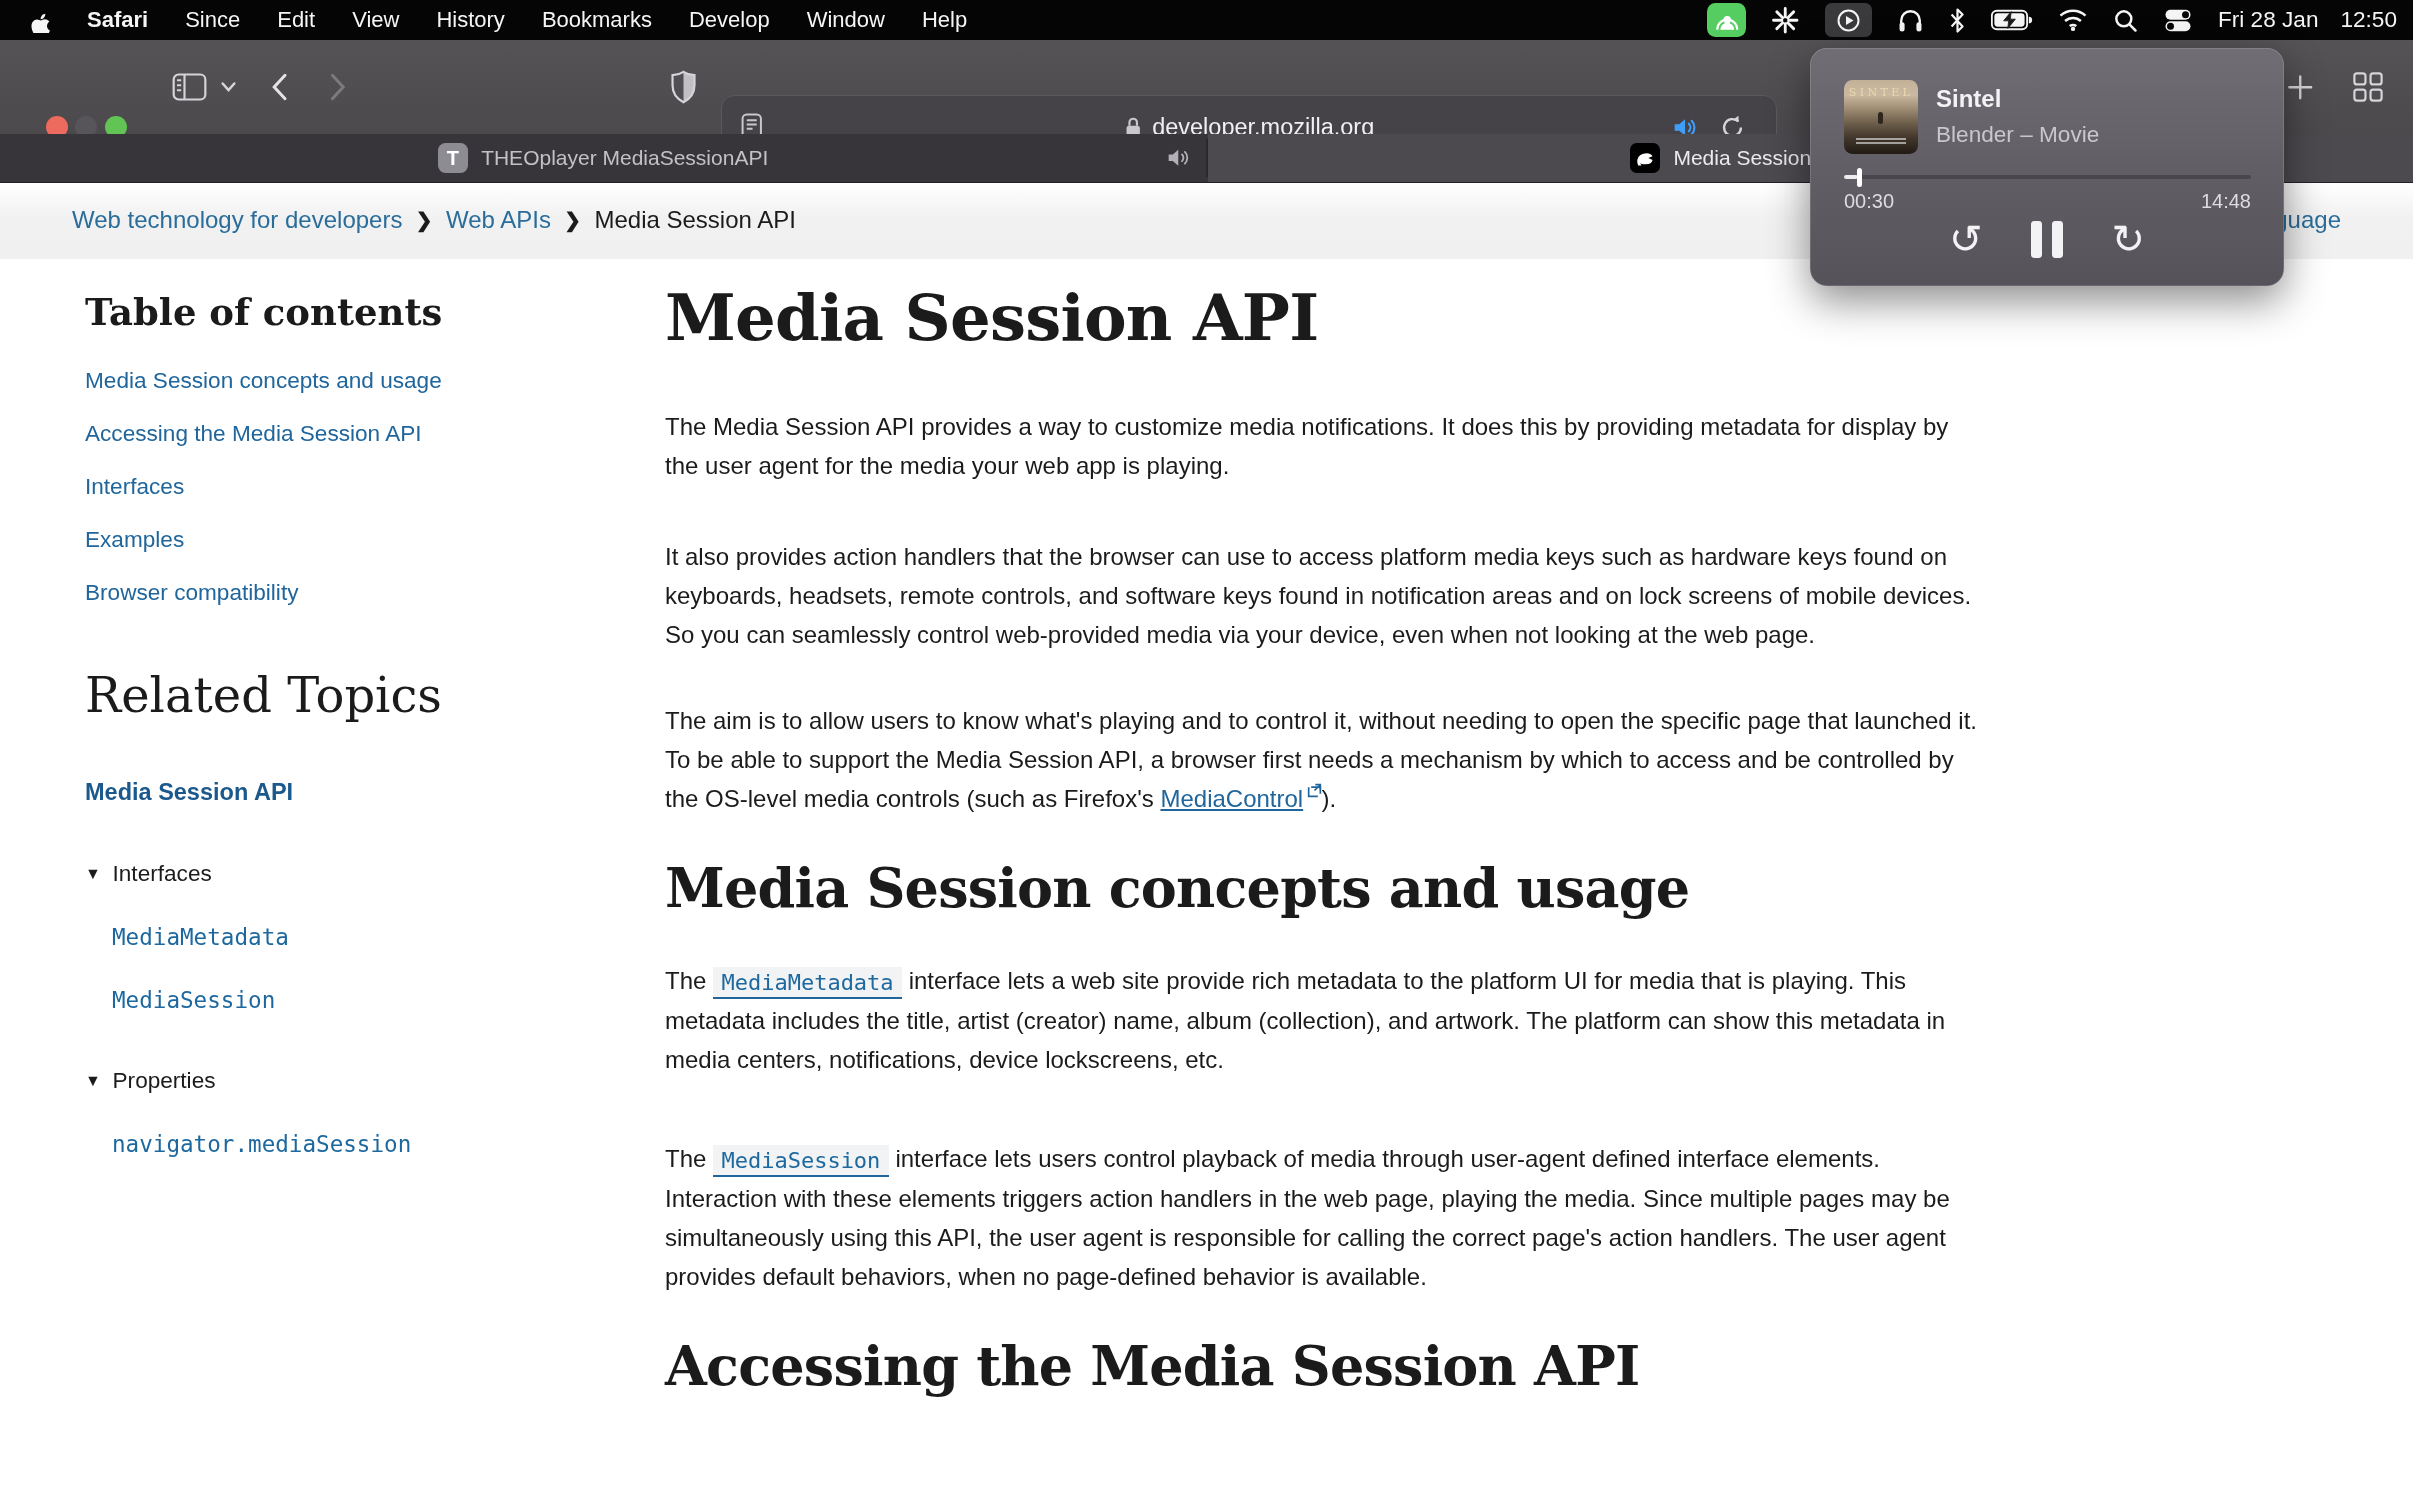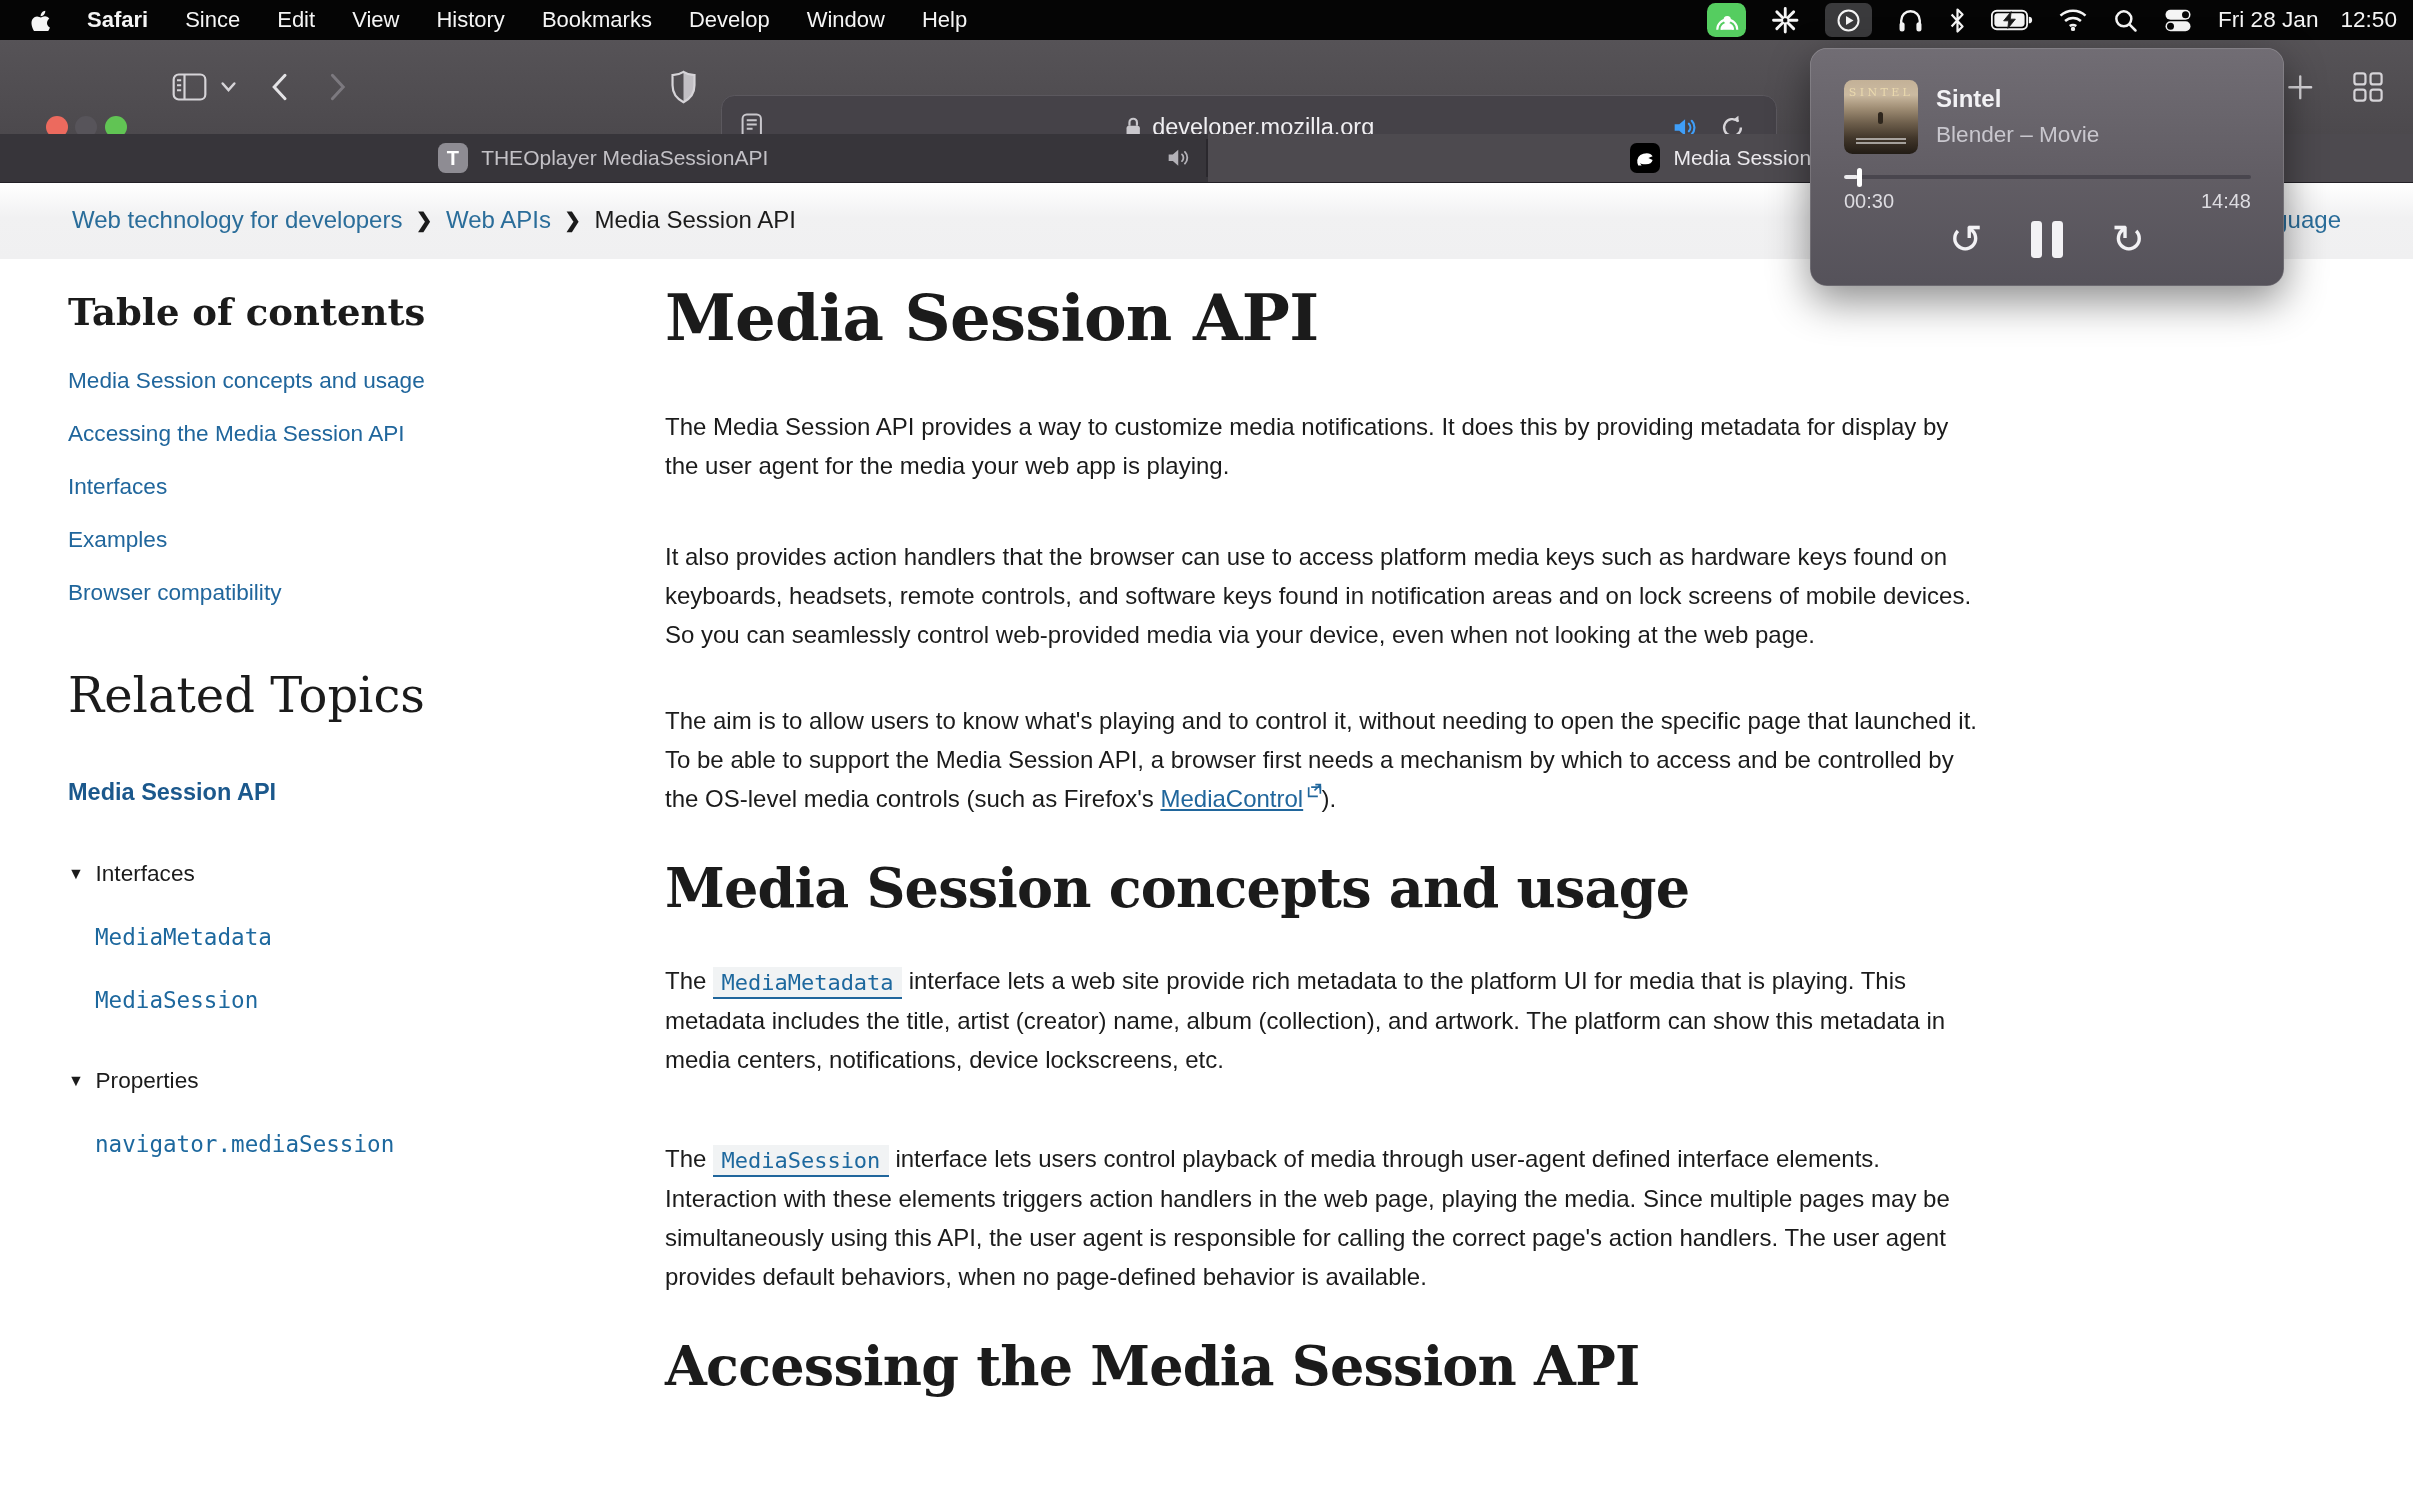--- a/index.html
+++ b/index.html
@@ -2,21 +2,21 @@
 <html style="font-size:13.4px"><head>
 <meta charset="utf-8">
 <style>
   html,body{margin:0;padding:0;background:#fff;}
   #screen{position:relative;width:2413px;height:1508px;overflow:hidden;
           font-family:"Liberation Sans",sans-serif;-webkit-font-smoothing:antialiased;}
 
   
   .menubar{position:absolute;left:0;top:0;width:2413px;height:40px;background:#050505;
            display:flex;align-items:center;color:#f5f5f5;font-size:22px;}
-  .mb-left{display:flex;align-items:flex-start;gap:37px;padding-left:30px;}
+  .mb-left{display:flex;align-items:flex-end;gap:37px;padding-left:30px;}
   .mb-left .mi{white-space:nowrap;}
   .mb-left .mi.b{font-weight:bold;}
   .mb-right{margin-left:auto;display:flex;align-items:center;gap:25px;padding-right:16px;}
   .mb-ic{display:flex;align-items:center;justify-content:center;}
   .np-menu-box{background:#3a3a3c;border-radius:6.7px;width:47px;height:34px;}
   .green-app{width:39px;height:34px;border-radius:8.4px;background:#55cd60;display:flex;align-items:center;justify-content:center;}
   .mb-time{display:flex;gap:22px;font-size:22.6px;}
 
   
   .toolbar{position:absolute;left:0;top:40px;width:2413px;height:94px;
@@ -50,21 +50,21 @@
   .crumbband{position:absolute;left:0;top:0;width:2413px;height:75px;
              background:linear-gradient(180deg,#ffffff 0%,#f1f1f2 45%,#f0f0f1 100%);}
   .crumbs{position:absolute;left:72px;top:22px;font-size:24px;color:#1b1b1b;display:flex;gap:13.4px;align-items:center;}
   .crumbs a{color:#2a6d9a;text-decoration:none;}
   .crumb-sep{color:#1b1b1b;font-weight:bold;font-size:20px;}
   .langlink{position:absolute;top:22px;right:72px;font-size:24px;color:#2a6d9a;}
 
   a{cursor:pointer;}
 
   
-  .sidebar{position:absolute;left:68px;top:110px;width:578px;color:#1b1b1b;}
+  .sidebar{position:absolute;left:85px;top:110px;width:578px;color:#1b1b1b;}
   .toc-h{font-family:"DejaVu Serif",serif;font-weight:bold;font-size:37px;line-height:1;margin:0 0 37px 0;}
   .toc-link{display:block;font-size:22.6px;color:#20669c;text-decoration:none;margin-bottom:27px;}
   .rel-h{font-family:"DejaVu Serif",serif;font-weight:normal;font-size:48px;line-height:1;margin:65px 0 0 0;}
   .rel-root{display:block;margin-top:60px;font-size:23.5px;font-weight:bold;color:#1b588c;text-decoration:none;}
   .grp{margin-top:55px;font-size:22.6px;color:#1b1b1b;display:flex;align-items:center;gap:11.7px;}
   .grp .tri{font-size:16px;}
   .mono-link{display:block;margin:37px 0 0 27px;font-family:"DejaVu Sans Mono",monospace;
              font-size:22.6px;color:#1d689e;text-decoration:none;}
 
   

